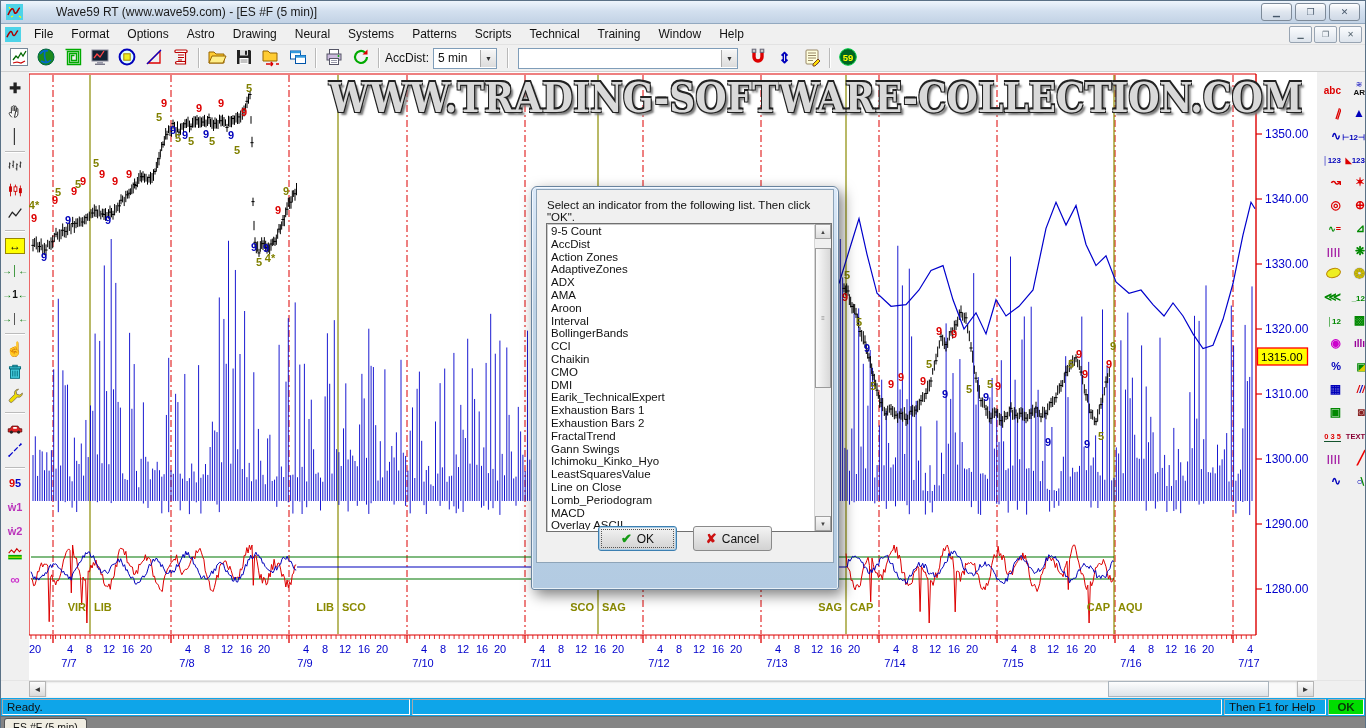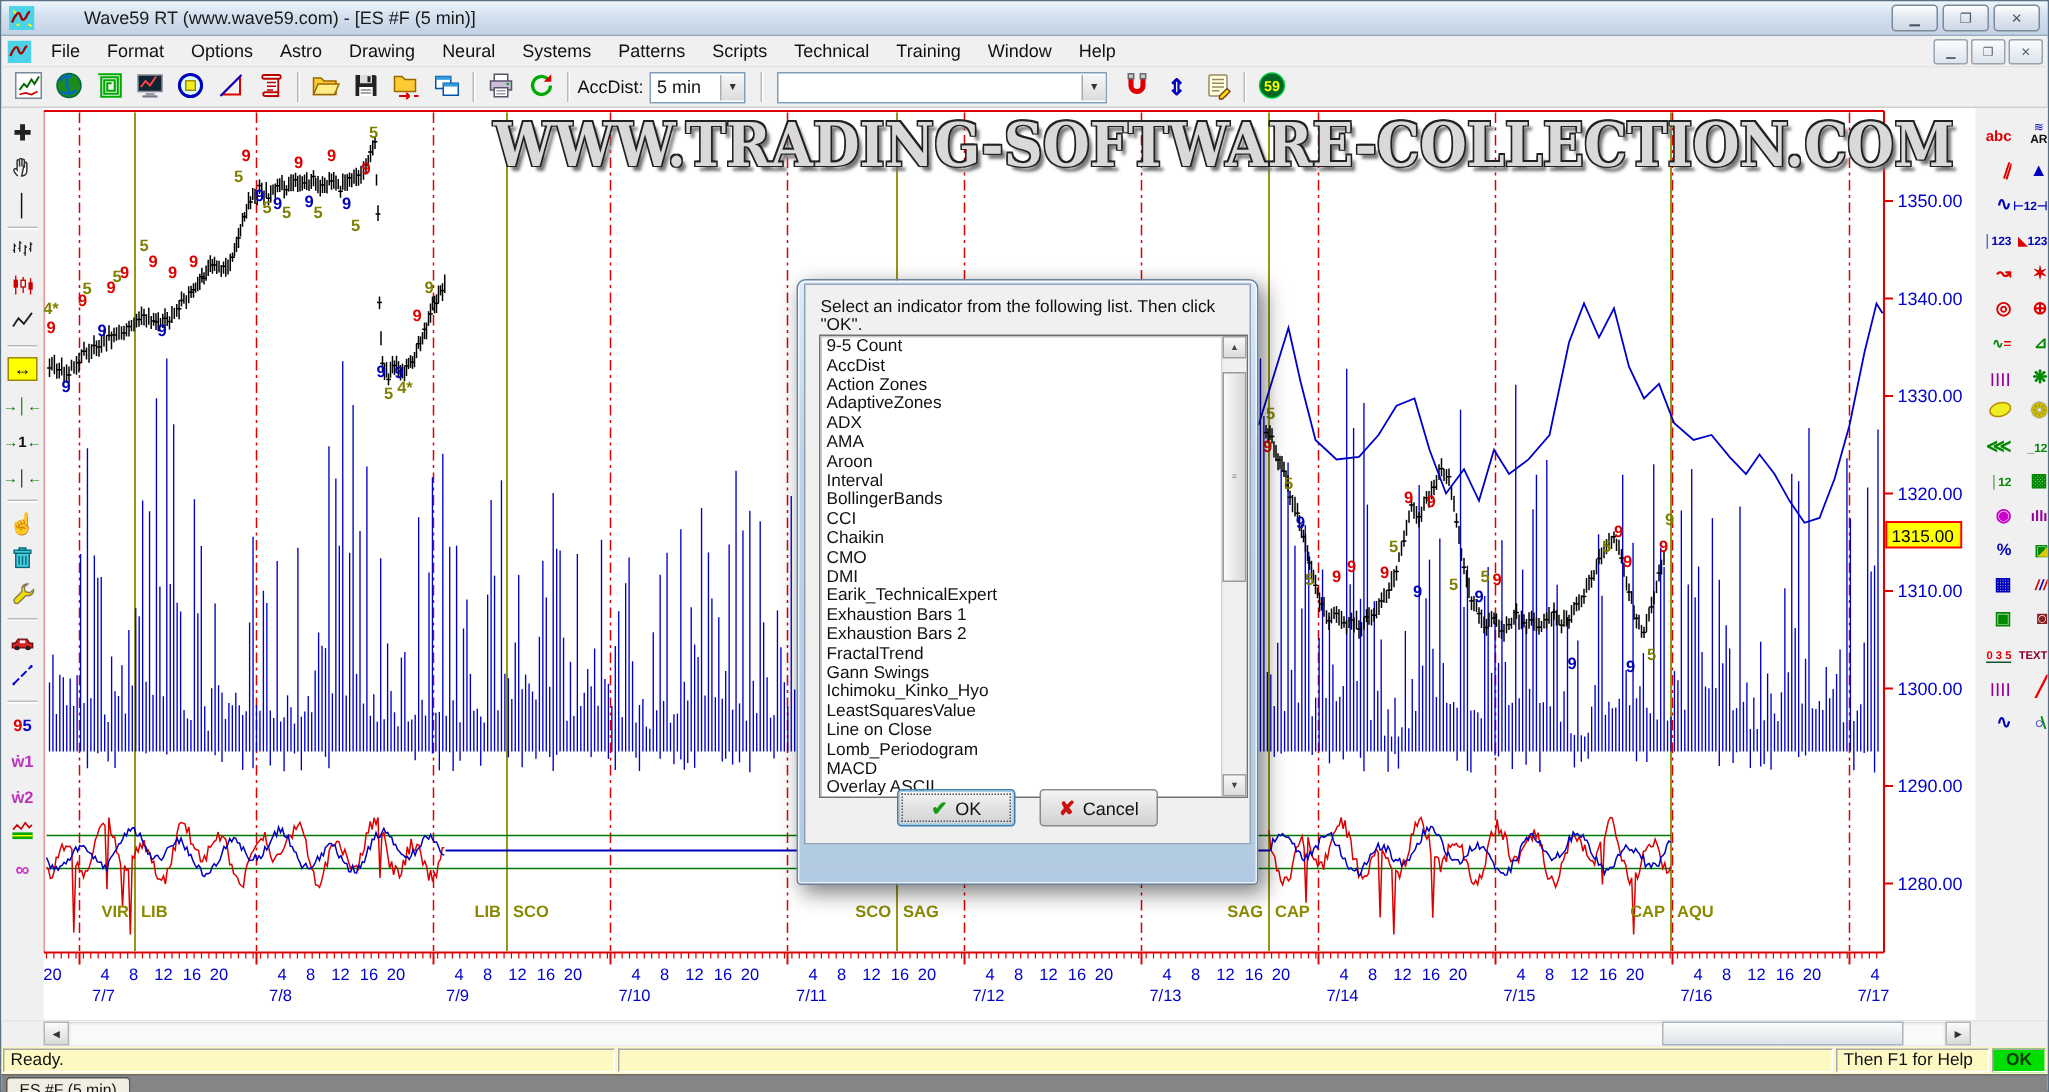--- a/index.html
+++ b/index.html
@@ -53,21 +53,21 @@
   .dbtn{width:77px;height:23px;background:linear-gradient(#f4f4f4,#dfdfdf 60%,#d2d2d2);border:1px solid #8a8a8a;border-radius:3px;display:flex;align-items:center;justify-content:center;gap:5px;font-size:12px;}
   .dbtn.focus{border:1px solid #3c7fb1;box-shadow:inset 0 0 0 1px #a8cbe4;outline:1px dotted #555;outline-offset:-4px;}
   .chk{color:#149a14;font-weight:bold;font-size:13px;}
   .crx{color:#c11;font-weight:bold;font-size:13px;}
   
   .hscroll{height:17px;background:#f0f0f0;position:relative;flex:0 0 auto;border-top:1px solid #e5e5e5;}
   .hs-btn{position:absolute;top:0;width:17px;height:16px;border:1px solid #b5b5b5;background:linear-gradient(#fcfcfc,#dadada);box-sizing:border-box;display:flex;align-items:center;justify-content:center;font-size:8px;color:#333;}
   .hs-track{position:absolute;left:45px;top:0;width:1251px;height:16px;background:#fafafa;box-shadow:inset 0 1px 2px #ccc;}
   .hs-thumb{position:absolute;left:1107px;top:0;width:161px;height:16px;border:1px solid #aab4bd;background:linear-gradient(#fdfdfd,#dde3e8);box-sizing:border-box;}
   
-  .statusbar{height:18px;background:#fef9c3;display:flex;align-items:stretch;flex:0 0 auto;font-size:11.5px;}
+  .statusbar{height:18px;background:#0ea5e9;display:flex;align-items:stretch;flex:0 0 auto;font-size:11.5px;}
   .sp{border:1px solid;border-color:#a8a8a8 #fff #fff #a8a8a8;margin:1px;padding:0 4px;display:flex;align-items:center;box-sizing:border-box;}
   .sp.ready{width:408px;}
   .sp.quote{width:296px;}
   .sp.fill{flex:1;}
   .sp.help{width:102px;}
   .sp.okgreen{width:36px;background:#00dd00;color:#063;font-weight:bold;justify-content:center;color:#073a07;}
   
   .tabbar{height:17px;background:#858585;display:flex;align-items:flex-end;padding-left:3px;flex:0 0 auto;border-top:1px solid #6e6e6e;box-shadow:inset 0 -2px 0 #4a4a4a;}
   .tab{height:15px;background:#f0ede2;border:1px solid #555;border-bottom:none;border-radius:3px 3px 0 0;font-size:10.5px;display:flex;align-items:center;padding:0 8px;}
 </style>

